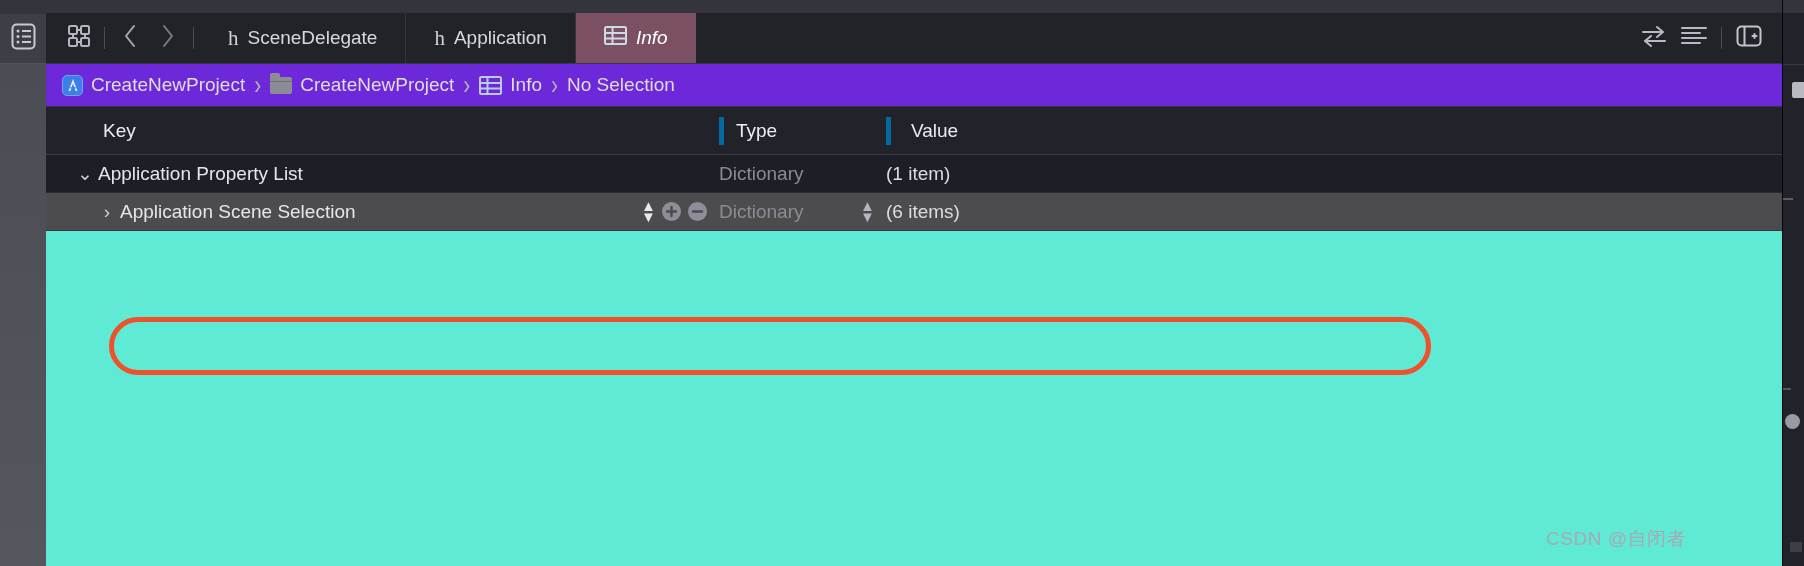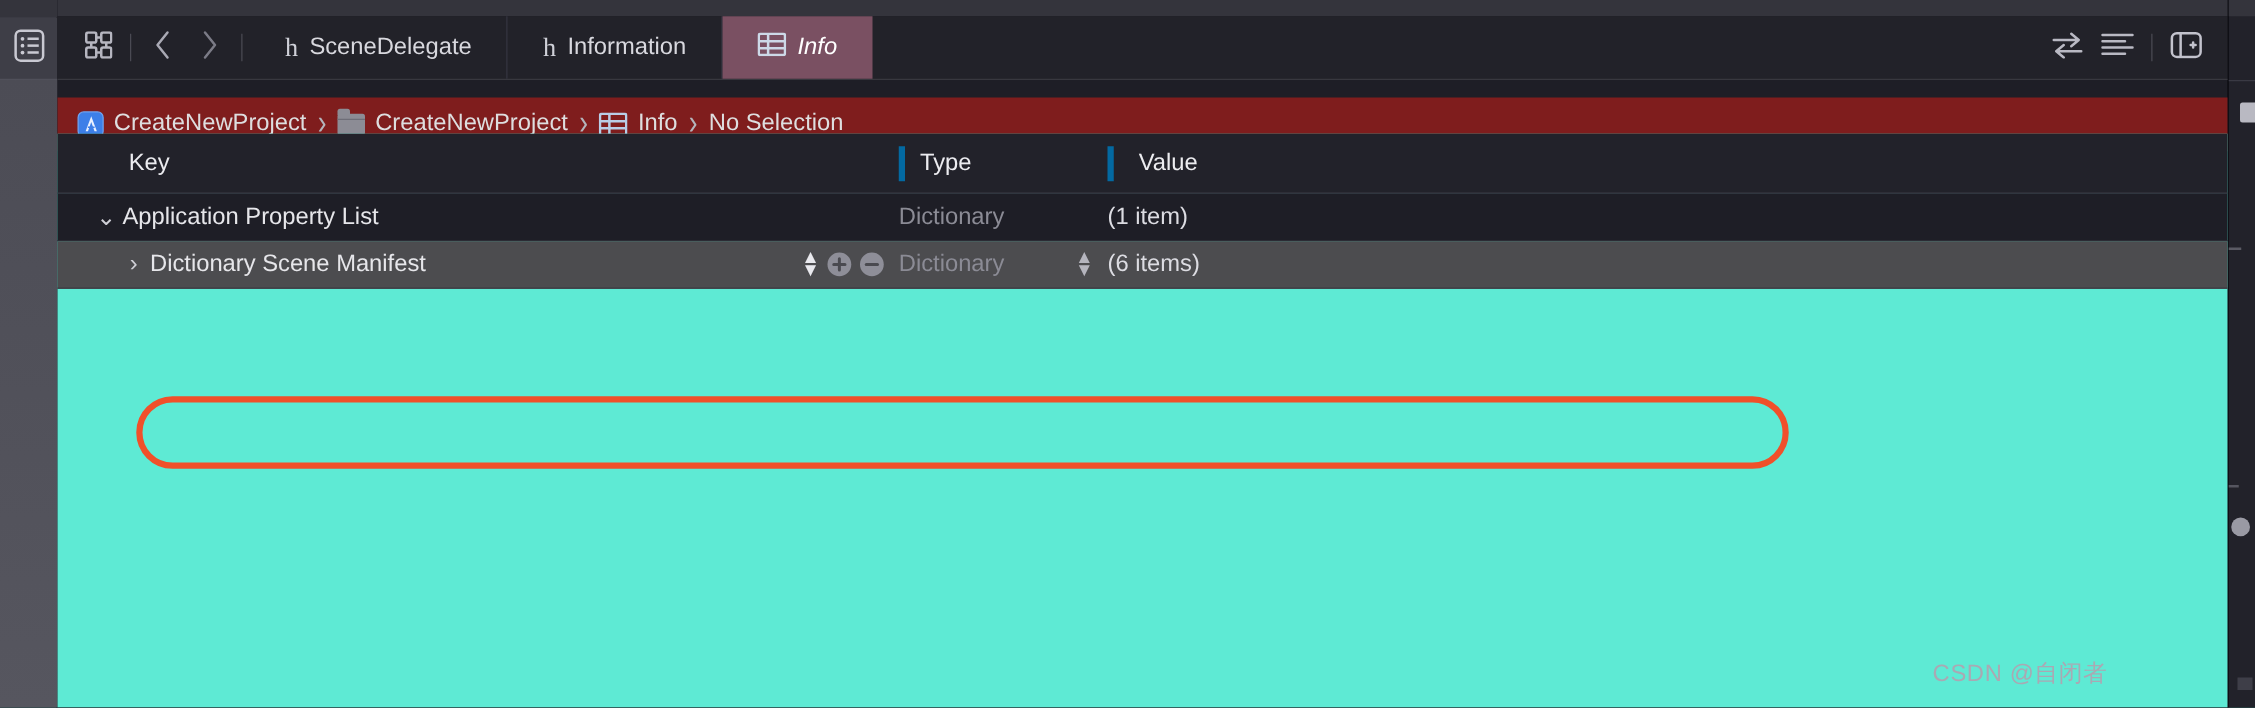--- a/index.html
+++ b/index.html
@@ -99,26 +99,25 @@
     padding-right: 14px; gap: 2px;
   }
   .swiftfile-glyph {
     font-size: 21px; color: #cfd0d8; line-height: 1;
     font-family: "Liberation Serif", serif;
   }
 
   
   .jumpbar {
     position: absolute; left: 0; top: 64px; width: 100%; height: 43px;
-    background: #7f1d1d;
+    background: #6d28d9;
     display: flex; align-items: center;
     padding-left: 16px;
     border-bottom: 1px solid #34343d;
     gap: 0px;
-    margin-top: 14px;
   }
   .crumb {
     display: flex; align-items: center; gap: 8px;
     color: #dededf; font-size: 19px; white-space: nowrap;
     cursor: default;
   }
   .crumb-sep {
     color: #b4b4bb; font-size: 21px;
     margin: 0 9px; font-weight: 300;
     transform: scaleY(1.35);
@@ -316,21 +315,21 @@
         <div class="vsep"></div>
       </div>
 
       <div class="tab">
         <span class="swiftfile-glyph">h</span>
         <span>SceneDelegate</span>
       </div>
 
       <div class="tab">
         <span class="swiftfile-glyph">h</span>
-        <span>Information</span>
+        <span>Application</span>
       </div>
 
       <div class="tab active">
         <span>
           <svg width="23" height="19" viewBox="0 0 23 19">
             <rect x="1" y="1" width="21" height="17" rx="1.5" fill="none" stroke="#cdd9e8" stroke-width="2"></rect>
             <path d="M1 7 H22 M1 12.5 H22 M8.5 1 V18" stroke="#cdd9e8" stroke-width="2"></path>
           </svg>
         </span>
         <span>Info</span>
@@ -419,21 +418,21 @@
           <span class="typetext">Dictionary</span>
         </div>
         <div class="cell-value">
           <span class="valtext">(1 item)</span>
         </div>
       </div>
 
       <div class="row selected">
         <div class="cell-key">
           <span class="disclosure" style="margin-left:48px;font-size:19px;">›</span>
-          <span class="keytext">Dictionary Scene Manifest</span>
+          <span class="keytext">Application Scene Selection</span>
 
           <div class="row-controls">
             <div class="stepper">
               <span>▲</span>
               <span>▼</span>
             </div>
             <div class="circ-wrap">
               <div class="circ-btn">
                 <svg width="13" height="13" viewBox="0 0 13 13">
                   <path d="M6.5 2 V11 M2 6.5 H11" stroke="#4a4a50" stroke-width="2.4" stroke-linecap="round"></path>

